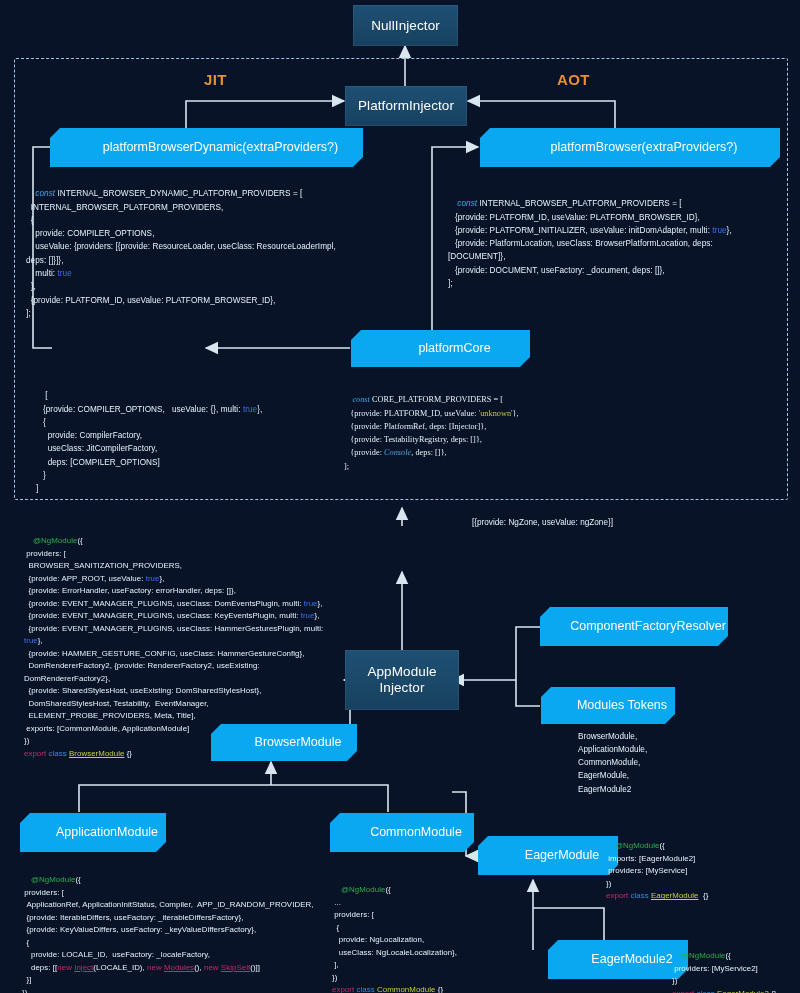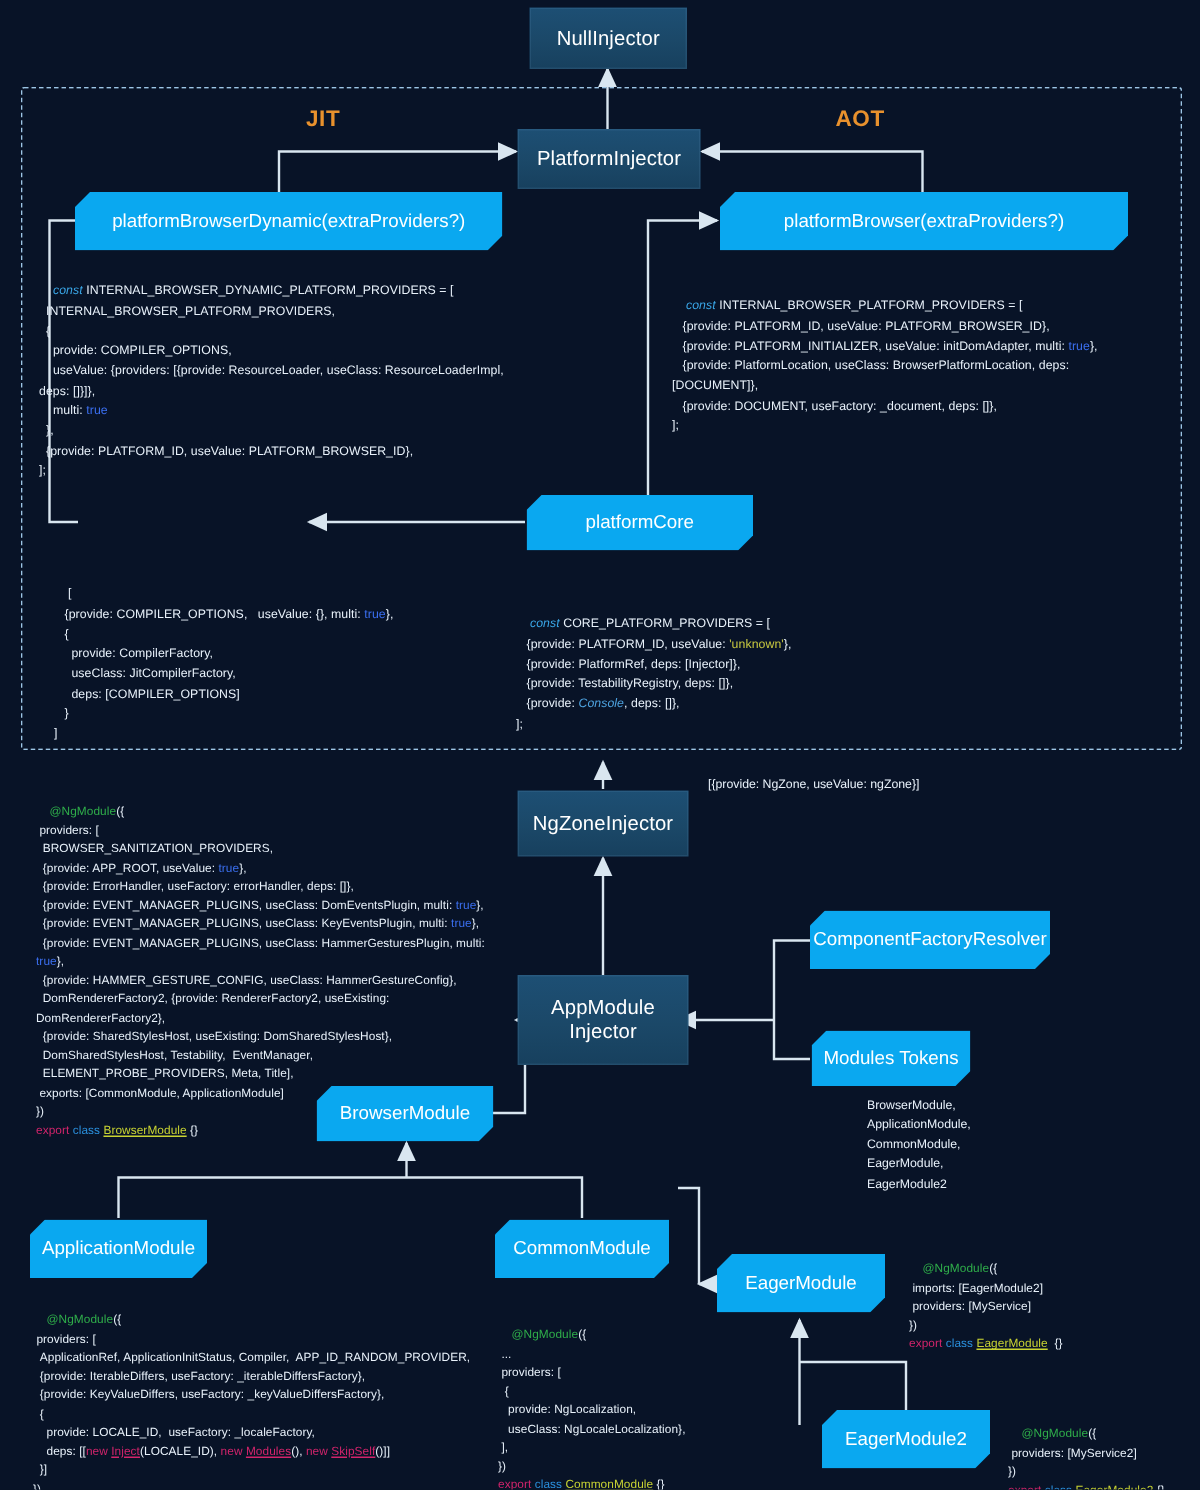--- a/index.html
+++ b/index.html
@@ -29,20 +29,21 @@
   .chip{
     position:absolute;
     background:#0aa8f0;
     color:#ffffff;
     display:flex;align-items:center;justify-content:center;
     text-align:center;
     font-size:12.5px;
     line-height:1.15;
     -webkit-clip-path:polygon(10px 0, 100% 0, 100% calc(100% - 10px), calc(100% - 10px) 100%, 0 100%, 0 10px);
     clip-path:polygon(10px 0, 100% 0, 100% calc(100% - 10px), calc(100% - 10px) 100%, 0 100%, 0 10px);
+    padding-left:28px;
   }
 
   
   .code{
     position:absolute;
     font-family:"Liberation Sans","DejaVu Sans",sans-serif;
     font-size:8.2px;
     line-height:1.62;
     color:#e9f2fb;
     white-space:pre-wrap;
@@ -134,21 +135,20 @@
 
   <div class="dashbox" style="left:14px;top:58px;width:772px;height:440px;"></div>
 
   <div class="label" style="left:204px;top:71px;">JIT</div>
   <div class="label" style="left:557px;top:71px;">AOT</div>
 
   <div class="slab" style="left:345px;top:86px;width:122px;height:40px;">PlatformInjector</div>
 
   <div class="slab" style="left:353px;top:5px;width:105px;height:41px;">NullInjector</div>
 
-  <div class="slab" style="left:345px;top:527px;width:114px;height:44px;">NgZoneInjector</div>
 
   <div class="slab" style="left:345px;top:650px;width:114px;height:60px;white-space:pre-line;">AppModule
 Injector</div>
 
   <div class="chip" style="left:50px;top:128px;width:285px;height:39px;">platformBrowserDynamic(extraProviders?)</div>
 
   <div class="chip" style="left:480px;top:128px;width:272px;height:39px;">platformBrowser(extraProviders?)</div>
 
 
   <div class="chip" style="left:351px;top:330px;width:151px;height:37px;">platformCore</div>
@@ -201,21 +201,21 @@
     <span>[
    {provide: COMPILER_OPTIONS,   useValue: {}, multi: <span class="kw-true">true</span>},
    {
      provide: CompilerFactory,
      useClass: JitCompilerFactory,
      deps: [COMPILER_OPTIONS]
    }
 ]</span>
   </div>
 
-  <div class="code" style="left:344px;top:396px;width:280px;">
+  <div class="code" style="left:344px;top:380px;width:280px;font-family:Liberation Serif, serif;">
     <span><span class="kw-const">const</span> CORE_PLATFORM_PROVIDERS = [
    {provide: PLATFORM_ID, useValue: <span class="kw-str">'unknown'</span>},
    {provide: PlatformRef, deps: [Injector]},
    {provide: TestabilityRegistry, deps: []},
    {provide: <span class="kw-type">Console</span>, deps: []},
 ];</span>
   </div>
 
   <div class="code tiny" style="left:24px;top:523px;width:320px;">
     <span><span class="kw-ng">@NgModule</span>({

